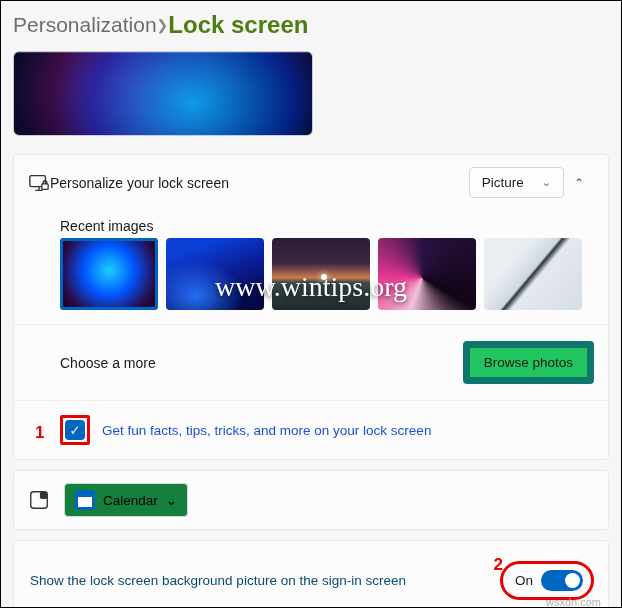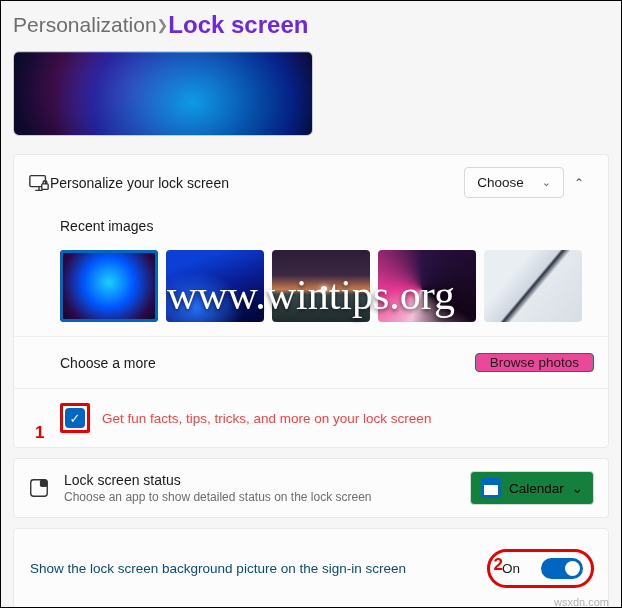--- a/index.html
+++ b/index.html
@@ -1,66 +1,66 @@
 <!DOCTYPE html>
 <html><head>
 <meta charset="utf-8">
 <style>
   * { box-sizing: border-box; margin: 0; padding: 0; font-family: "Segoe UI", -apple-system, sans-serif; }
   body { width: 622px; height: 608px; background: #f6f6f6; overflow: hidden; position: relative; border: 1px solid #000; }
   .breadcrumb { display: flex; align-items: center; gap: 0; padding: 10px 12px 12px; }
   .breadcrumb .parent { color: #6d6d6d; font-size: 21px; }
   .breadcrumb .chev { color: #888; font-size: 14px; }
-  .breadcrumb .current { color: #6d28d9; font-size: 24px; font-weight: 600; }
+  .breadcrumb .current { color: #4d7c0f; font-size: 24px; font-weight: 600; }
   .preview { margin: 0 12px 18px; width: 300px; height: 85px; border-radius: 6px; overflow: hidden; border: 1px solid #ccc; position: relative; }
   .preview-bg { position:absolute; inset:0;
     background:
       radial-gradient(ellipse 200px 160px at 60% 60%, rgba(0,180,255,.85) 0%, rgba(0,50,200,.6) 50%, transparent 70%),
       radial-gradient(ellipse 220px 180px at 40% 40%, rgba(255,30,180,.55) 0%, transparent 55%),
       linear-gradient(135deg,#070a29,#1a0733 60%,#050310);
     border-top:1px solid rgba(255,255,255,.2);
   }
   .card { background: #fcfcfc; border: 1px solid #e9e9e9; border-radius: 4px; margin: 0 12px 10px; }
   .row { display: flex; align-items: center; padding: 12px 14px; }
   .row-icon { width: 22px; height: 22px; display:flex; align-items:center; justify-content:center; color:#333; }
   .row-label { flex: 1; font-size: 14px; color: #1a1a1a; }
   .row-sub { font-size: 12px; color: #6d6d6d; margin-top: 2px; }
   .select { background:#fdfdfd; border:1px solid #d8d8d8; border-radius:4px; padding: 7px 12px; display:flex; align-items:center; gap:18px; font-size:13.5px; color:#1a1a1a; }
   .select .chv { color:#666; font-size:11px; }
   .expand-btn { width: 30px; height: 30px; display:flex; align-items:center; justify-content:center; color:#555; font-size:12px; }
   .inner { padding: 8px 14px 14px 46px; }
-  .inner-label { font-size: 14px; color: #1a1a1a; margin-bottom: 16px; display:block; }
+  .inner-label { font-size: 14px; color: #1a1a1a; margin-bottom: 4px; display:block; }
   .thumbs { display:flex; gap: 8px; }
   .thumb { width: 98px; height: 72px; border-radius: 4px; overflow:hidden; position:relative; }
   .thumb.selected { outline: 3px solid #0067c0; outline-offset: -3px; }
   .t1 { background: radial-gradient(circle at 50% 45%, #1ad0ff 0%, #0055ff 40%, #2a0a45 75%, #0a0418); }
   .t2 { background: linear-gradient(160deg,#0b3fd6 20%, #0a1a8e 55%, #010430); position:relative; }
   .t2::after{content:"";position:absolute;inset:0;background:radial-gradient(ellipse 80px 60px at 30% 80%,rgba(40,120,255,.9),transparent 60%);}
   .t3 { background: linear-gradient(to bottom,#2b1c38 0%,#3c2842 35%,#c97a4d 55%,#3a4b4e 62%,#1e2a2c); position:relative;}
   .t3::after{content:"";position:absolute;left:50%;top:50%;width:6px;height:6px;border-radius:50%;background:#fff;box-shadow:0 0 6px #fff;}
   .t4 { background: conic-gradient(from 200deg at 45% 55%, #f3c1d7 0deg,#e73892 70deg,#2a1244 160deg,#120516 280deg,#f3c1d7); }
   .t5 { background: linear-gradient(130deg,#e9eef3 30%,#cfd7df 48%,#2c3341 50%,#e4e9ee 55%,#d7dde4); }
   .choose-row { display:flex; align-items:center; padding: 16px 14px 16px 46px; border-top:1px solid #eee; }
-  .btn { background:#ec4899; border:1px solid #0f766e; border-radius:4px; padding:1px 14px; font-size:13.5px; color:#1a1a1a; }
+  .btn { background:#22c55e; border:7px solid #0f766e; border-radius:4px; padding:7px 14px; font-size:13.5px; color:#1a1a1a; }
   .check-row { display:flex; align-items:center; gap: 12px; padding: 14px 14px 14px 46px; border-top:1px solid #eee; }
   .checkbox { width:20px; height:20px; border-radius:4px; background:#0067c0; display:flex; align-items:center; justify-content:center; color:#fff; font-size:13px; }
   .redbox { border:3px solid #e60000; border-radius:2px; padding:2px; display:inline-flex; }
   .marker { position:absolute; color:#e60000; font-weight:700; font-size:17px; }
   .toggle-row { display:flex; align-items:center; padding: 20px 14px 20px 16px; }
   .toggle-label { flex:1; font-size:13.5px; color:#0c4a6e; }
-  .toggle-wrap { border:3px solid #e60000; border-radius:22px; padding: 6px 8px 6px 12px; display:inline-flex; align-items:center; gap:21px; }
+  .toggle-wrap { border:3px solid #e60000; border-radius:22px; padding: 6px 8px 6px 12px; display:inline-flex; align-items:center; gap:8px; }
   .toggle-text { font-size:13.5px; color:#1a1a1a; }
   .toggle { width:42px; height:21px; border-radius:11px; background:#0067c0; position:relative; }
   .toggle::after{ content:""; position:absolute; width:15px; height:15px; border-radius:50%; background:#fff; top:3px; right:3px; }
   .status-row { display:flex; align-items:center; padding: 12px 14px; gap:14px; }
   .cal-btn { background:#15803d; border:1px solid #d8d8d8; border-radius:4px; padding:6px 10px; display:flex; align-items:center; gap:8px; font-size:13.5px;}
   .cal-icon { width:20px; height:20px; background:#0067c0; border-radius:3px; position:relative;}
   .cal-icon::before{content:"";position:absolute;left:3px;right:3px;top:7px;bottom:3px;background:#fff;}
-  .watermark { position:absolute; top:270px; left:0; right:0; text-align:center; color:#fff; font-family:Georgia,serif; font-size:42px; font-weight:400; text-shadow:0 2px 4px rgba(0,0,0,.6); pointer-events:none; z-index:50;}
-  .wsxdn { position:absolute; right:12px; bottom:-1px; font-size:11px; color:#b0b0b0; z-index:60;}
+  .watermark { position:absolute; top:270px; left:0; right:0; text-align:center; color:#fff; font-family:Georgia,serif; font-size:28px; font-weight:400; text-shadow:0 2px 4px rgba(0,0,0,.6); pointer-events:none; z-index:50;}
+  .wsxdn { position:absolute; right:20px; bottom:-1px; font-size:11px; color:#b0b0b0; z-index:60;}
 </style>
 </head>
 <body>
 
 <div class="breadcrumb">
   <span class="parent">Personalization</span>
   <span class="chev">❯</span>
   <span class="current">Lock screen</span>
 </div>
 
@@ -73,21 +73,21 @@
     <div class="row-icon">
       <svg width="22" height="22" viewBox="0 0 24 24" fill="none" stroke="#333" stroke-width="1.5">
           <rect x="2" y="4" width="17" height="12" rx="1.5"></rect>
           <path d="M8 20h8M12 16v4"></path>
           <rect x="15" y="13" width="7" height="6" rx="1" fill="#fcfcfc"></rect>
           <path d="M16.5 13v-1.5a2 2 0 014 0V13"></path>
         </svg>
     </div>
     <div class="row-label">Personalize your lock screen</div>
     <div class="select">
-      <span>Choose</span>
+      <span>Picture</span>
       <span class="chv">⌄</span>
     </div>
     <div class="expand-btn">
       <span>⌃</span>
     </div>
   </div>
 
   <div class="inner">
     <span class="inner-label">Recent images</span>
     <div class="thumbs">
@@ -103,35 +103,31 @@
     <span class="row-label">Choose a more</span>
     <div class="btn">Browse photos</div>
   </div>
 
   <div class="check-row">
     <span class="redbox">
       <span class="checkbox">
         <span>✓</span>
       </span>
     </span>
-    <span style="font-size:13.5px;color:#ef4444;text-align:center;">Get fun facts, tips, tricks, and more on your lock screen</span>
+    <span style="font-size:13.5px;color:#1d4ed8;text-align:center;">Get fun facts, tips, tricks, and more on your lock screen</span>
   </div>
 </div>
 
 <div class="card">
   <div class="status-row">
     <div class="row-icon">
       <svg width="22" height="22" viewBox="0 0 24 24" fill="none" stroke="#333" stroke-width="1.5">
           <rect x="3" y="3" width="18" height="18" rx="3"></rect>
           <rect x="13" y="3" width="8" height="8" rx="2" fill="#333" stroke="none"></rect>
         </svg>
-    </div>
-    <div style="flex:1">
-      <div class="row-label" style="margin:0">Lock screen status</div>
-      <div class="row-sub">Choose an app to show detailed status on the lock screen</div>
     </div>
     <div class="cal-btn">
       <span class="cal-icon"></span>
       <span>Calendar</span>
       <span class="chv">⌄</span>
     </div>
   </div>
 </div>
 
 <div class="card">

